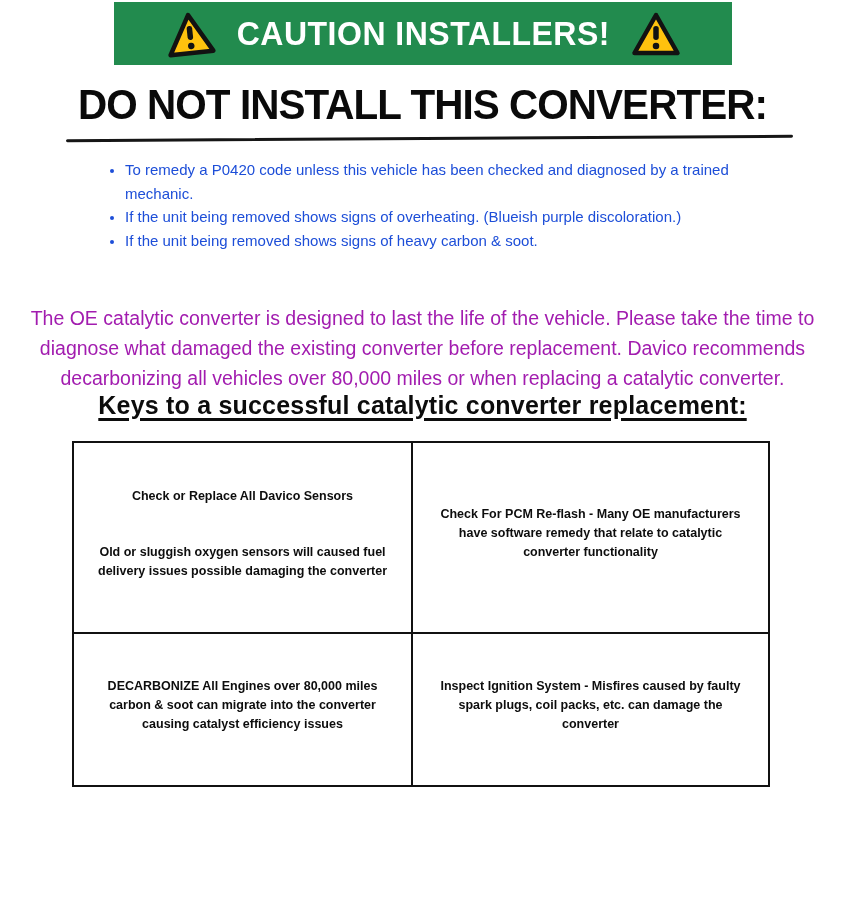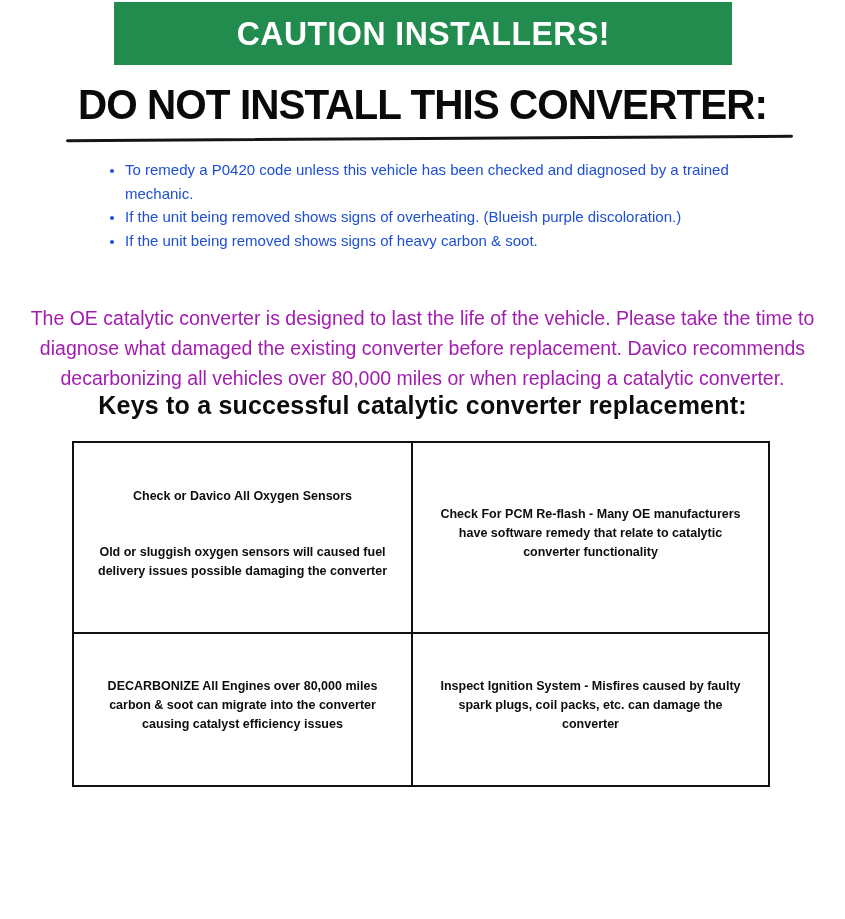--- a/index.html
+++ b/index.html
@@ -91,20 +91,21 @@
     position: absolute;
     left: 0; top: 391px;
     width: 845px;
     text-align: center;
     font-size: 25px;
     font-weight: bold;
     letter-spacing: 0.2px;
     color: #0c0c0c;
   }
   .keys-heading span {
+    text-decoration: underline;
     text-decoration-thickness: 2.5px;
     text-underline-offset: 4px;
   }
 
   
   .keys-table {
     position: absolute;
     left: 72px; top: 441px;
     width: 696px;
     border-collapse: collapse;
@@ -125,21 +126,21 @@
   .keys-table col.c-left  { width: 339px; }
   .keys-table col.c-right { width: 357px; }
   .cell-line { display: block; }
   td.big-cell { font-size: 14.5px; }
 </style>
 </head>
 <body>
 
 <div class="page">
 
-  <div class="banner" style="background:#228B4E;flex-direction:column;">
+  <div class="banner" style="background:#228B4E;">
     <svg class="warn-icon warn-left" viewBox="0 0 100 92" aria-hidden="true">
       <path d="M50 8 L93 84 L7 84 Z" fill="#FFC20E" stroke="#121212" stroke-width="9" stroke-linejoin="round"></path>
       <rect x="44.5" y="30" width="11" height="28" rx="5.5" fill="#121212"></rect>
       <circle cx="50" cy="70" r="6.5" fill="#121212"></circle>
     </svg>
     <span class="banner-text">CAUTION INSTALLERS!</span>
     <svg class="warn-icon" viewBox="0 0 100 92" aria-hidden="true">
       <path d="M50 8 L93 84 L7 84 Z" fill="#FFC20E" stroke="#121212" stroke-width="9" stroke-linejoin="round"></path>
       <rect x="44.5" y="30" width="11" height="28" rx="5.5" fill="#121212"></rect>
       <circle cx="50" cy="70" r="6.5" fill="#121212"></circle>
@@ -163,21 +164,21 @@
   </div>
 
   <table class="keys-table">
     <colgroup>
         <col class="c-left">
         <col class="c-right">
       </colgroup>
     <tbody>
       <tr>
         <td>
-          <span class="cell-line">Check or Davico All Oxygen Sensors</span>
+          <span class="cell-line">Check or Replace All Davico Sensors</span>
           <span class="cell-line">Old or sluggish oxygen sensors will caused fuel delivery issues possible damaging the converter</span>
         </td>
         <td>
           <span class="cell-line">Check For PCM Re-flash - Many OE manufacturers have software remedy that relate to catalytic converter functionality</span>
         </td>
       </tr>
       <tr>
         <td>
           <span class="cell-line">DECARBONIZE All Engines over 80,000 miles carbon &amp; soot can migrate into the converter causing catalyst efficiency issues</span>
         </td>

